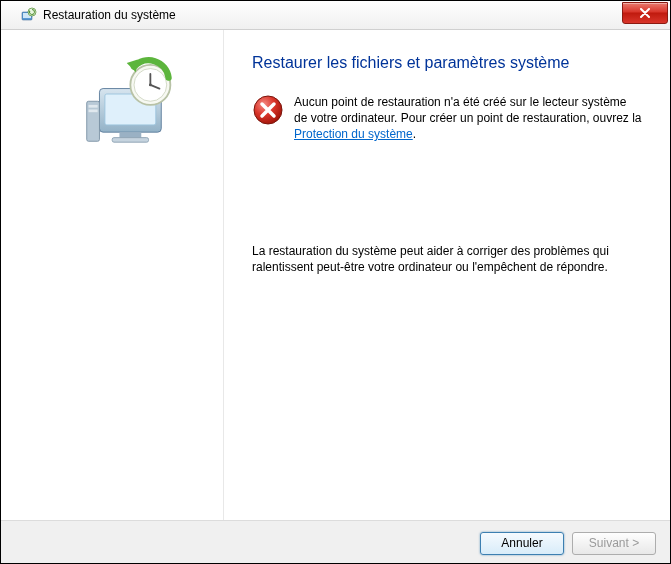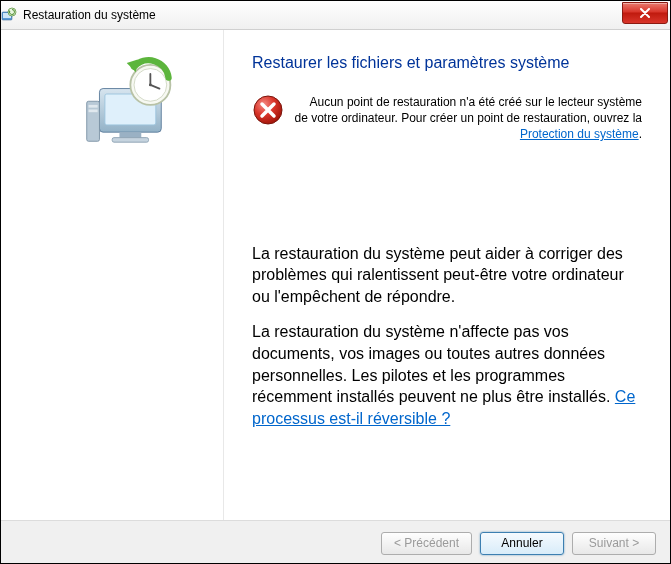--- a/index.html
+++ b/index.html
@@ -13,21 +13,21 @@
     overflow: hidden;
     border: 1px solid #000;
     box-sizing: border-box;
   }
   .titlebar {
     height: 28px;
     background: linear-gradient(to bottom, #fefefe, #f0f0f0);
     border-bottom: 1px solid #d0d0d0;
     display: flex;
     align-items: center;
-    padding: 0 0;
+    padding: 0 20px;
     position: relative;
   }
   .titlebar .app-icon {
     width: 16px;
     height: 16px;
     margin-right: 6px;
     flex-shrink: 0;
   }
   .titlebar .title {
     color: #000;
@@ -87,24 +87,23 @@
   .error-icon {
     width: 32px;
     height: 32px;
     flex-shrink: 0;
     margin-right: 10px;
   }
   .error-text {
     font-size: 12px;
     line-height: 1.35;
     color: #000;
-    text-align: right;
   }
   .body-text {
-    font-size: 16px;
+    font-size: 12px;
     line-height: 1.35;
     margin-bottom: 14px;
     color: #000;
   }
   a.link {
     color: #0066cc;
     text-decoration: underline;
     cursor: pointer;
   }
   .footer {
@@ -207,23 +206,19 @@
           <path d="M10 10 L22 22 M22 10 L10 22" stroke="#fff" stroke-width="3.5" stroke-linecap="round"></path>
         </svg>
       </span>
       <div class="error-text">
         <span>Aucun point de restauration n'a été créé sur le lecteur système de votre ordinateur. Pour créer un point de restauration, ouvrez la </span><a class="link">Protection du système</a><span>.</span>
       </div>
     </div>
 
     <div class="body-text">La restauration du système peut aider à corriger des problèmes qui ralentissent peut-être votre ordinateur ou l'empêchent de répondre.</div>
 
-    <div class="body-text">
-      <span>La restauration du système n'affecte pas vos documents, vos images ou toutes autres données personnelles. Les pilotes et les programmes récemment installés peuvent ne plus être installés. </span><a class="link">Ce processus est-il réversible ?</a>
-    </div>
   </div>
 </div>
 
 <div class="footer">
-  <button class="btn disabled" disabled="">&lt; Précédent</button>
   <button class="btn default">Annuler</button>
   <button class="btn disabled" disabled="">Suivant &gt;</button>
 </div>
 
 </body></html>

